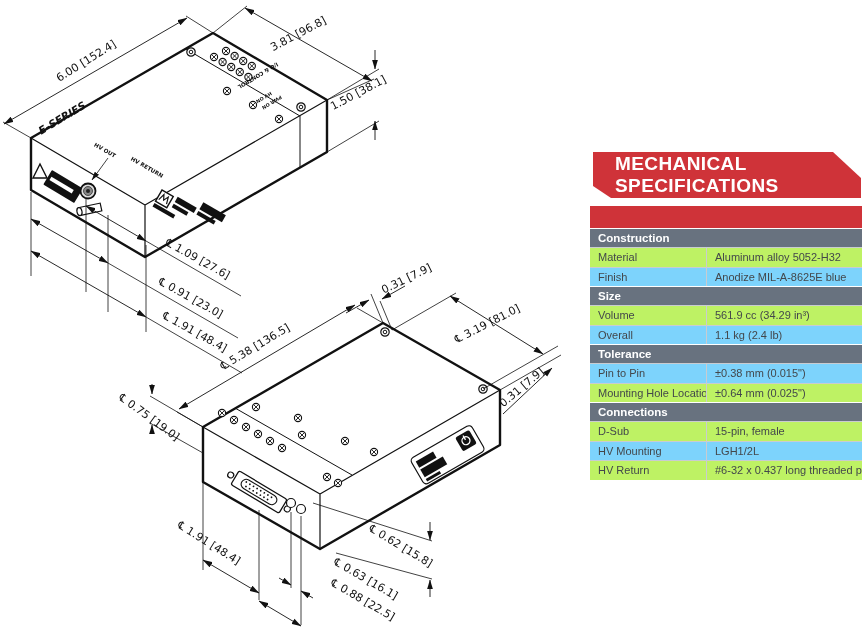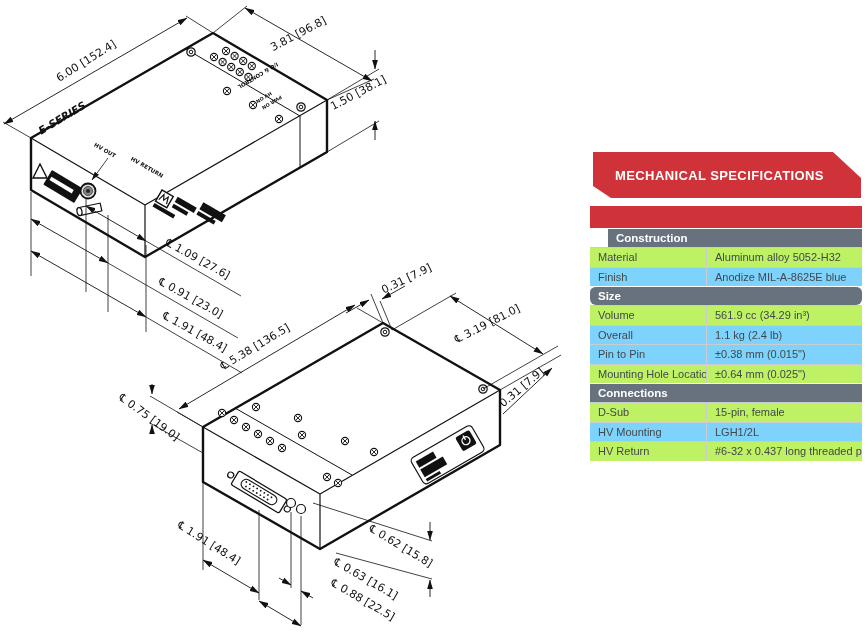--- a/index.html
+++ b/index.html
@@ -13,21 +13,21 @@
   .dim{fill:none;stroke:#111;stroke-width:0.9;}
   .ext{fill:none;stroke:#111;stroke-width:0.8;}
   .dimtxt{font-family:"DejaVu Sans", sans-serif;font-size:11px;fill:#111;text-anchor:middle;}
   .tinytxt{font-family:"DejaVu Sans", sans-serif;fill:#111;text-anchor:middle;font-weight:bold;}
   .sertxt{font-family:"DejaVu Sans", sans-serif;font-size:10.5px;font-weight:bold;font-style:italic;
           fill:#111;text-anchor:middle;}
   
   #spec-banner{position:absolute;left:593px;top:152px;width:268px;height:46px;
     display:flex;align-items:center;padding-left:22px;box-sizing:border-box;
     clip-path:polygon(0 0, calc(100% - 28px) 0, 100% 26px, 100% 100%, 18px 100%, 0 calc(100% - 12px));
-    color:#fff;font-weight:bold;font-size:13px;letter-spacing:.4px;}
+    color:#fff;font-weight:bold;font-size:19px;letter-spacing:.4px;}
   #spec-table{position:absolute;left:590px;top:206px;width:272px;box-sizing:border-box;
     font-size:11px;color:#43474B;}
   .red-strip{height:22px;}
   .sec-header{height:19px;line-height:19px;color:#fff;font-weight:bold;font-size:11.5px;
     padding-left:8px;box-sizing:border-box;border-top:1px solid #fff;}
   .spec-row{display:flex;height:18.5px;line-height:18.5px;border-top:1px solid #c9ccd0;
     background:#bef264;}
   .spec-row.alt{background:#7dd3fc;}
   .cell-label{width:117px;padding-left:8px;box-sizing:border-box;border-right:1px solid #c9ccd0;
     overflow:hidden;white-space:nowrap;}
@@ -242,38 +242,39 @@
     <text class="dimtxt" transform="translate(399,549) rotate(31)">℄ 0.62 [15.8]</text>
   </g>
 </svg>
 
   <div id="spec-banner" style="background: rgb(207, 51, 57);">
     <span>MECHANICAL SPECIFICATIONS</span>
   </div>
   <div id="spec-table">
     <div class="red-strip" style="background: rgb(207, 51, 57);"></div>
     <div>
-        <div class="sec-header" style="background: rgb(104, 114, 127); margin-left: 18px;">Construction</div>
+        <div class="sec-header" style="background: rgb(104, 114, 127);">Construction</div>
         <div class="spec-row">
           <div class="cell-label">Material</div>
           <div class="cell-value">Aluminum alloy 5052-H32</div>
         </div>
         <div class="spec-row alt">
           <div class="cell-label">Finish</div>
           <div class="cell-value">Anodize MIL-A-8625E blue</div>
         </div>
-        <div class="sec-header" style="background: rgb(104, 114, 127); border-radius: 6px;">Size</div>
+        <div class="sec-header" style="background: rgb(104, 114, 127);">Size</div>
         <div class="spec-row">
           <div class="cell-label">Volume</div>
           <div class="cell-value">561.9 cc (34.29 in³)</div>
         </div>
         <div class="spec-row alt">
           <div class="cell-label">Overall</div>
           <div class="cell-value">1.1 kg (2.4 lb)</div>
         </div>
+        <div class="sec-header" style="background: rgb(104, 114, 127);">Tolerance</div>
         <div class="spec-row alt">
           <div class="cell-label">Pin to Pin</div>
           <div class="cell-value">±0.38 mm (0.015")</div>
         </div>
         <div class="spec-row">
           <div class="cell-label">Mounting Hole Location</div>
           <div class="cell-value">±0.64 mm (0.025")</div>
         </div>
         <div class="sec-header" style="background: rgb(104, 114, 127);">Connections</div>
         <div class="spec-row">

